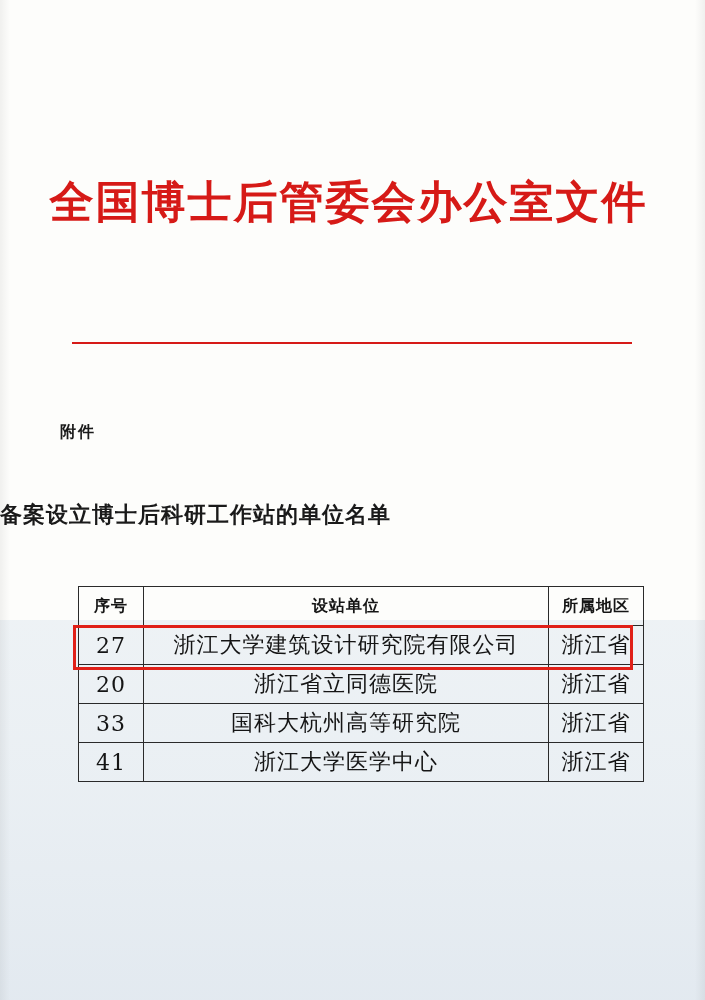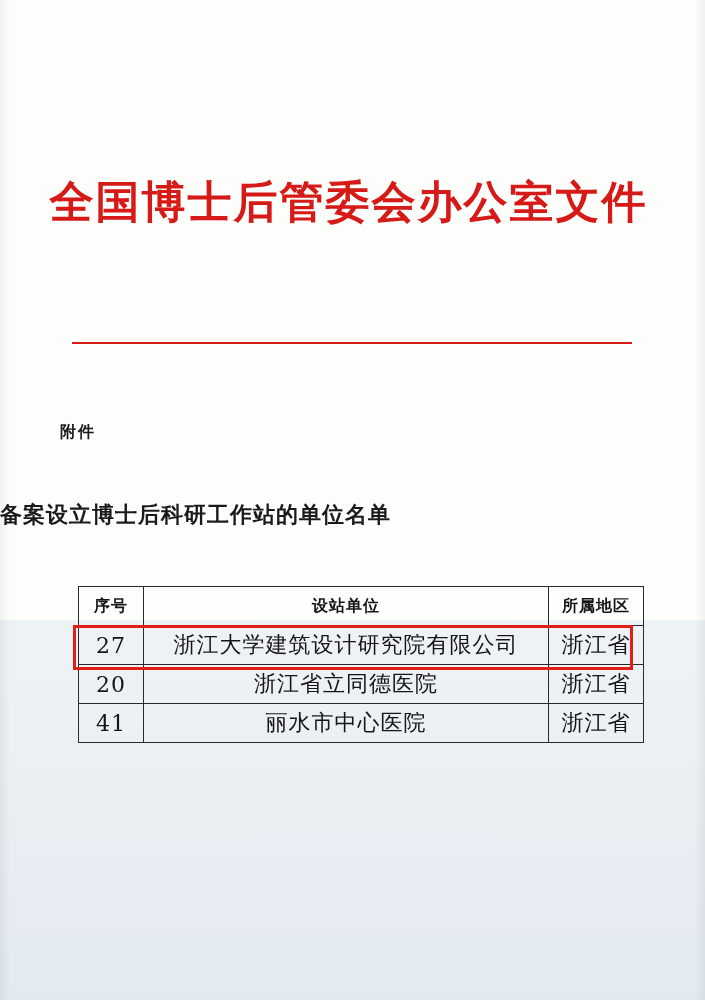--- a/index.html
+++ b/index.html
@@ -168,22 +168,27 @@
         <td>27</td>
         <td>浙江大学建筑设计研究院有限公司</td>
         <td>浙江省</td>
       </tr>
       <tr>
         <td>20</td>
         <td>浙江省立同德医院</td>
         <td>浙江省</td>
       </tr>
       <tr>
+        <td>33</td>
+        <td>国科大杭州高等研究院</td>
+        <td>浙江省</td>
+      </tr>
+      <tr>
         <td>41</td>
-        <td>丽水市中心医院</td>
+        <td>浙江大学医学中心</td>
         <td>浙江省</td>
       </tr>
     </tbody>
   </table>
 
   <div class="highlight-box" style="border-color: rgb(224, 32, 24);"></div>
 
 </div>
 
 </body></html>

